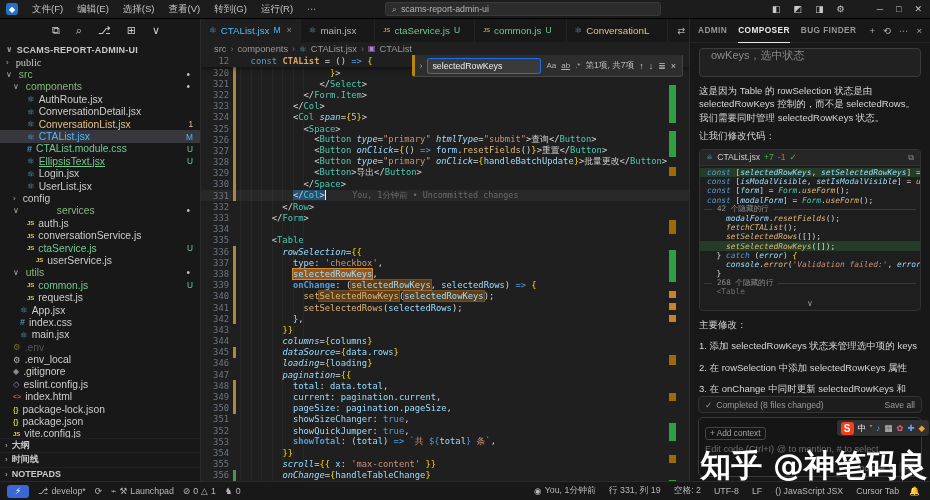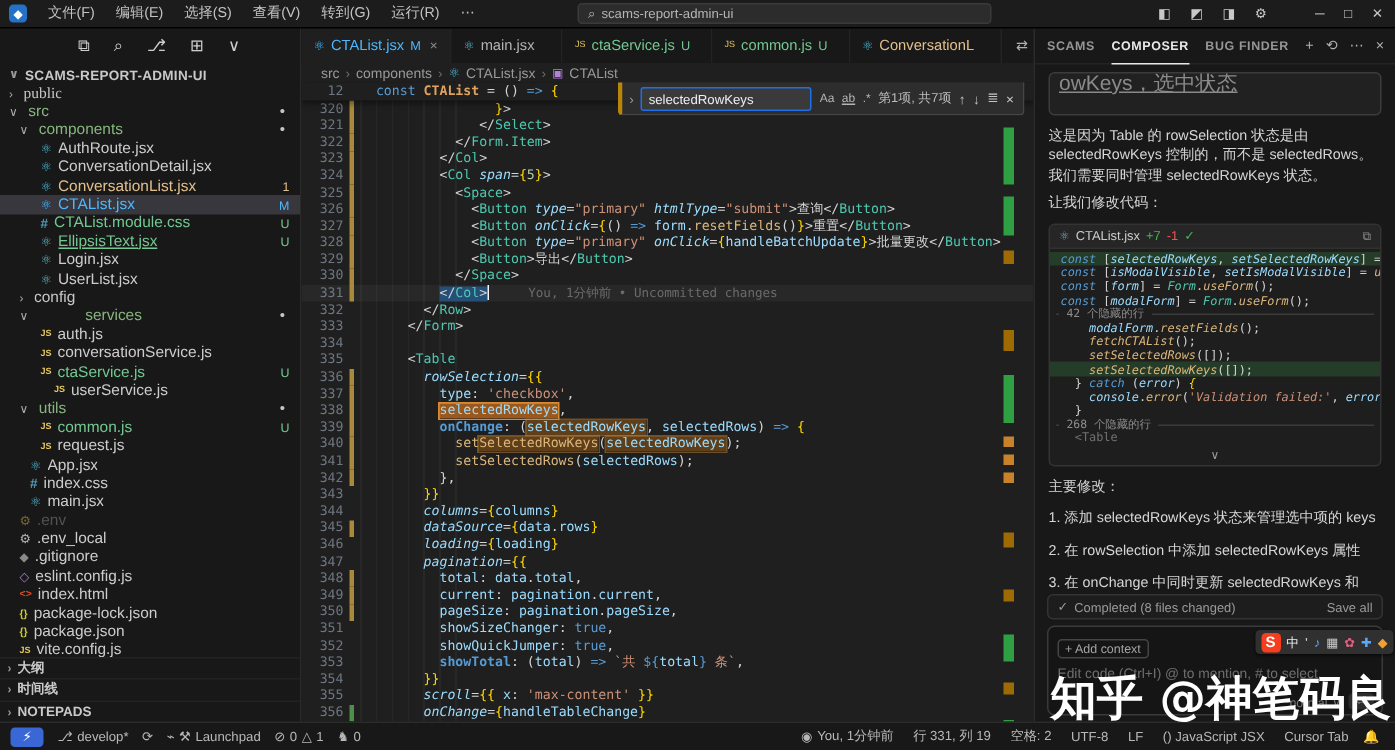--- a/index.html
+++ b/index.html
@@ -70,33 +70,33 @@
   .fnav{color:#c5c5c5;font-size:9px;}
   .ruler{position:absolute;right:13px;top:0;bottom:0;width:7px;z-index:5;}
   .rmark{position:absolute;left:0;width:7px;display:block;}
   
   .chat{width:240px;flex:none;background:#181818;border-left:1px solid #2b2b2b;display:flex;flex-direction:column;position:relative;overflow:hidden;}
   .chat-head{height:24px;flex:none;display:flex;align-items:center;gap:11px;padding:0 8px;border-bottom:1px solid #242424;}
   .ctab{font-size:8.3px;font-weight:700;letter-spacing:.4px;color:#969696;height:100%;display:flex;align-items:center;border-bottom:1px solid transparent;white-space:nowrap;}
   .ctab.active{color:#eaeaea;border-bottom-color:#e8e8e8;}
   .chead-icons{margin-left:auto;display:flex;gap:8px;color:#b0b0b0;font-size:9.5px;}
   .chat-body{flex:1;overflow:hidden;padding:5px 9px 0;font-size:9.5px;line-height:1.42;color:#d6d6d6;}
-  .partialbox{height:27px;border:1px solid #3c3c3c;border-radius:4px;background:#212121;color:#8a8a8a;font-size:14px;padding:0 6px;overflow:hidden;margin-bottom:7px;line-height:13px;text-decoration:underline;}
+  .partialbox{height:27px;border:1px solid #3c3c3c;border-radius:4px;background:#212121;color:#8a8a8a;font-size:11px;padding:0 11px;overflow:hidden;margin-bottom:7px;line-height:13px;}
   .chat-body p{margin:5px 0;}
   .codecard{border:1px solid #333;border-radius:4px;background:#1e1e1e;margin:6px 0 7px;overflow:hidden;}
   .cc-head{height:15px;display:flex;align-items:center;gap:4px;padding:0 6px;background:#262626;font-size:8.6px;color:#ccc;border-bottom:1px solid #303030;}
   .cc-plus{color:#3fb950;} .cc-minus{color:#f85149;} .cc-check{color:#3fb950;}
   .cc-copy{margin-left:auto;color:#8a8a8a;font-size:8px;}
   .cc-body{padding:2px 0;}
   .ccl{height:9.2px;display:flex;align-items:center;position:relative;}
   .ccl pre{margin:0;font:7.9px "DejaVu Sans Mono",monospace;color:#d4d4d4;white-space:pre;padding-left:7px;}
   .ccl.added{background:rgba(63,185,80,.2);}
   .ccl.dim pre{color:#707070;}
   .ccl.sep::before{content:"";position:absolute;left:4px;right:4px;top:50%;border-top:1px solid #3a3a3a;}
-  .ccl.sep pre{position:relative;background:#1e1e1e;padding:0 5px;margin-left:6px;color:#8d8d8d;font-size:7.6px;}
+  .ccl.sep pre{position:relative;background:#1e1e1e;padding:0 5px;margin-left:12px;color:#8d8d8d;font-size:7.6px;}
   .cc-foot{height:11px;text-align:center;color:#9a9a9a;font-size:8px;line-height:10px;}
   .changes-list div{margin:8px 0;}
   .completed-bar{flex:none;height:15px;margin:2px 8px 0;border:1px solid #333;border-radius:4px;display:flex;align-items:center;gap:4px;font-size:8.6px;color:#9a9a9a;padding:0 6px;background:#1d1d1d;}
   .saveall{margin-left:auto;color:#9a9a9a;}
   .inputbox{flex:none;height:50px;margin:4px 8px 5px;border:1px solid #3a3a3a;border-radius:5px;background:#151515;padding:4px 6px;position:relative;}
   .addctx{display:inline-block;border:1px solid #454545;border-radius:3px;font-size:8.3px;color:#a5a5a5;padding:0 4px;height:11px;line-height:11px;}
   .inputph{font-size:9.2px;color:#6f6f6f;margin-top:4px;}
   .input-foot{position:absolute;bottom:3px;left:6px;right:5px;display:flex;align-items:center;font-size:8.3px;color:#7a7a7a;}
   .mode{margin-left:auto;display:flex;align-items:center;gap:3px;}
   .sendchip{background:#2c2c2c;border-radius:3px;padding:0 5px;height:11px;line-height:11px;margin-left:5px;color:#9a9a9a;}
@@ -807,21 +807,21 @@
             <span class="rmark" style="top: 400px; height: 8px; background: rgb(158, 106, 3);"></span>
             <span class="rmark" style="top: 425px; height: 12px; background: rgb(46, 160, 67);"></span>
           </div>
       </div>
     </div>
 
     <div class="chat">
       <div class="chat-head">
         <span style="display:flex;gap:11px;height:100%">
 
-        <span class="ctab">SCAMS</span>
+        <span class="ctab">ADMIN</span>
             <span class="ctab active">COMPOSER</span>
             <span class="ctab">BUG FINDER</span>
           </span>
         <span class="chead-icons">
           <span>+</span>
           <span>⟲</span>
           <span>⋯</span>
           <span>×</span>
         </span>
       </div>

